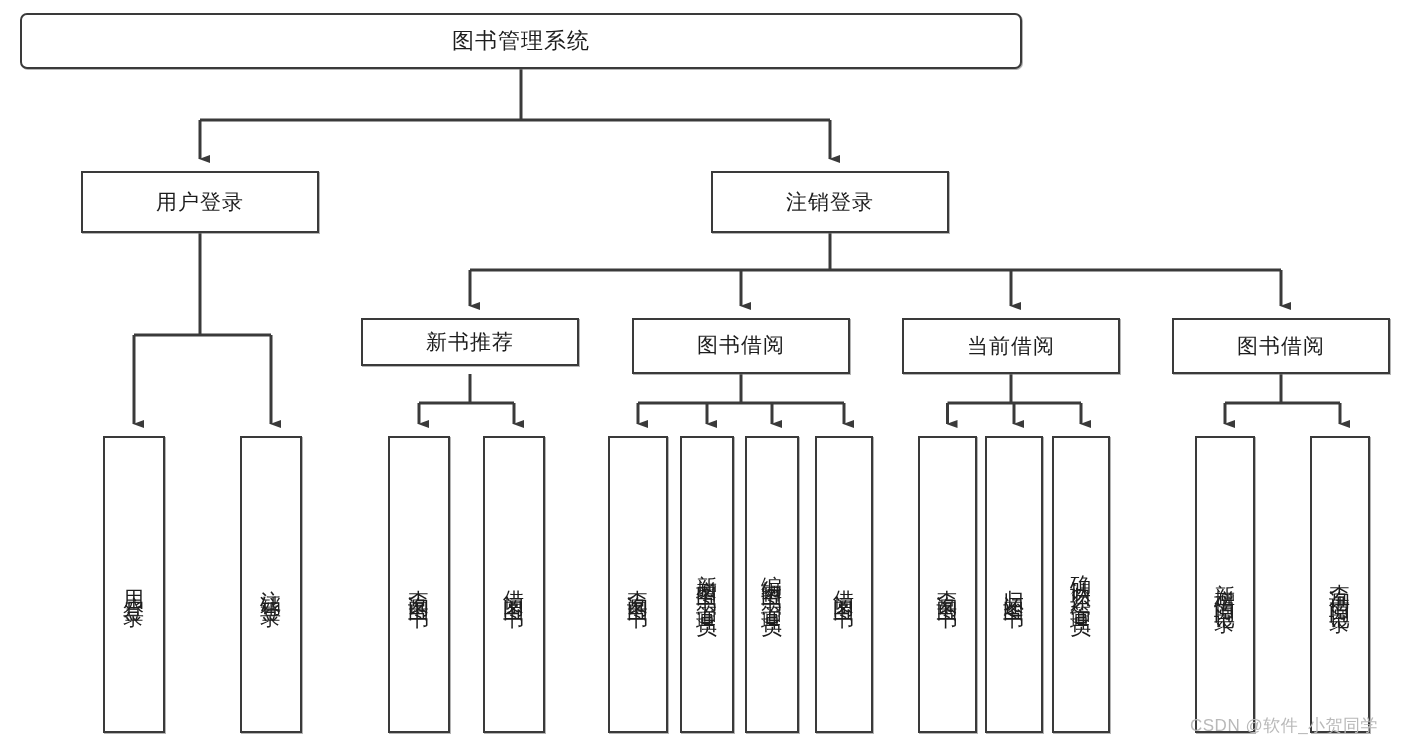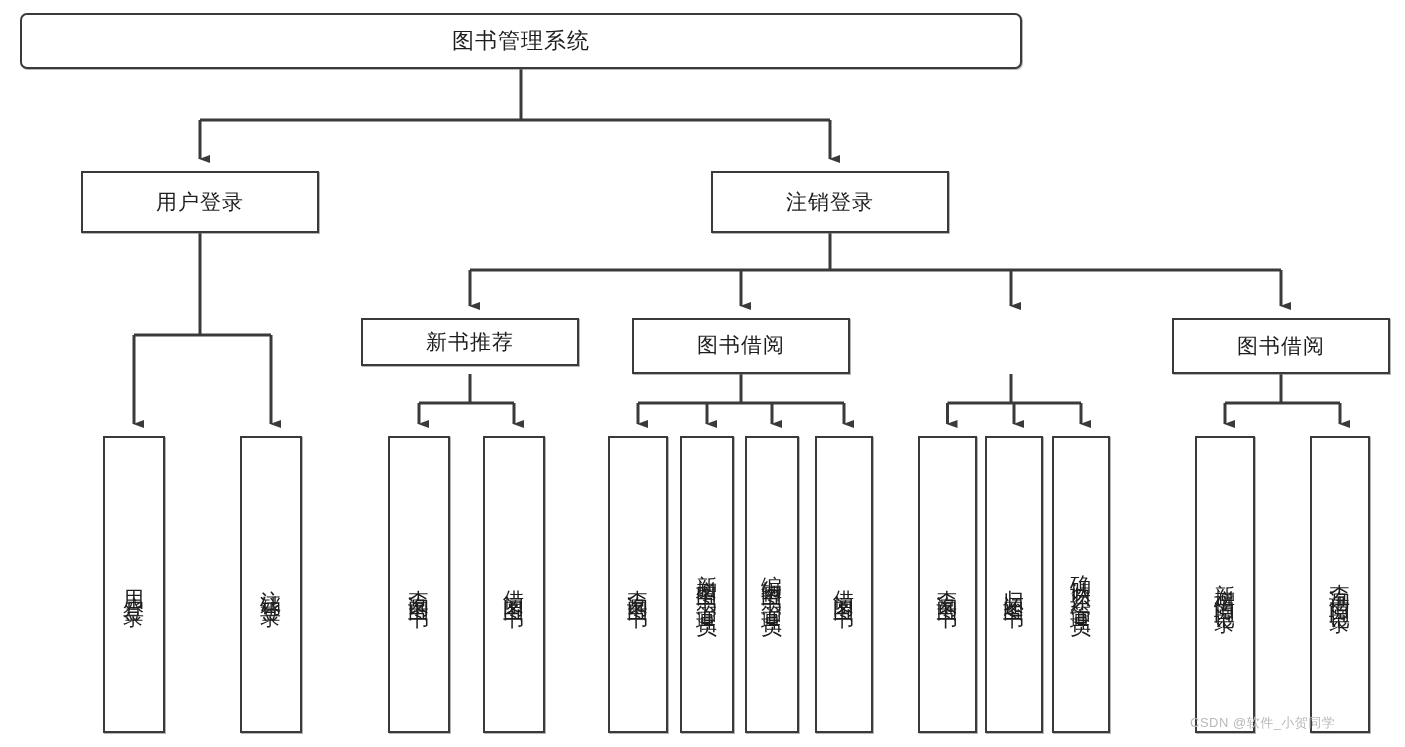--- a/index.html
+++ b/index.html
@@ -49,21 +49,21 @@
     line-height: 1.0;
     padding: 4px 0;
   }
   .node.root {
     font-size: 22px;
     letter-spacing: 1px;
     border-radius: 7px;
   }
   .watermark {
     position: absolute;
-    font-size: 13px;
+    font-size: 17px;
     color: #b9b9b9;
     white-space: nowrap;
     letter-spacing: 0.5px;
     z-index: 5;
   }
 </style>
 </head>
 <body>
 
 <div id="canvas">
@@ -111,20 +111,21 @@
       </g>
   </svg>
 
   <div class="node root horiz" style="left: 20px; top: 13px; width: 1002px; height: 56px;">图书管理系统</div>
 
   <div class="node horiz" style="left: 81px; top: 171px; width: 238px; height: 62px;">用户登录</div>
   <div class="node horiz" style="left: 711px; top: 171px; width: 238px; height: 62px;">注销登录</div>
 
   <div class="node horiz" style="left: 361px; top: 318px; width: 218px; height: 48px;">新书推荐</div>
   <div class="node horiz" style="left: 632px; top: 318px; width: 218px; height: 56px; font-family: Liberation Serif, serif;">图书借阅</div>
+  <div class="node horiz" style="left: 902px; top: 318px; width: 218px; height: 56px;">当前借阅</div>
   <div class="node horiz" style="left: 1172px; top: 318px; width: 218px; height: 56px;">图书借阅</div>
 
   <div class="node vert" style="left: 103px; top: 436px; width: 62px; height: 297px;">用户登录</div>
   <div class="node vert" style="left: 240px; top: 436px; width: 62px; height: 297px;">注销登录</div>
   <div class="node vert" style="left: 388px; top: 436px; width: 62px; height: 297px;">查询图书</div>
   <div class="node vert" style="left: 483px; top: 436px; width: 62px; height: 297px;">借阅图书</div>
   <div class="node vert" style="left: 608px; top: 436px; width: 60px; height: 297px;">查询图书</div>
   <div class="node vert" style="left: 680px; top: 436px; width: 54px; height: 297px;">新增图书（管理员）</div>
   <div class="node vert" style="left: 745px; top: 436px; width: 54px; height: 297px;">编辑图书（管理员）</div>
   <div class="node vert" style="left: 815px; top: 436px; width: 58px; height: 297px;">借阅图书</div>

